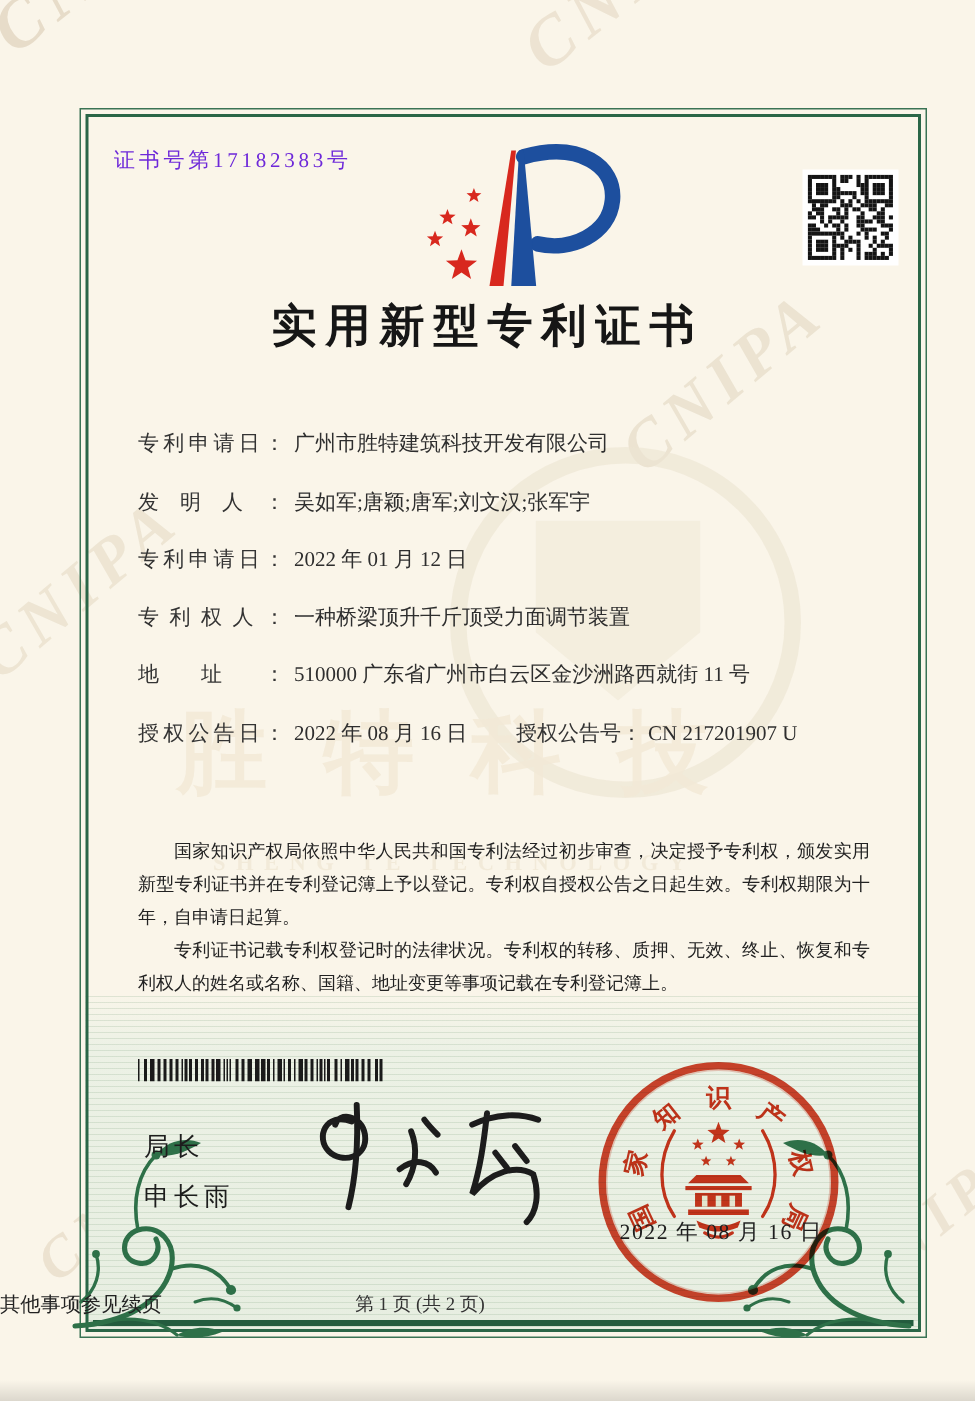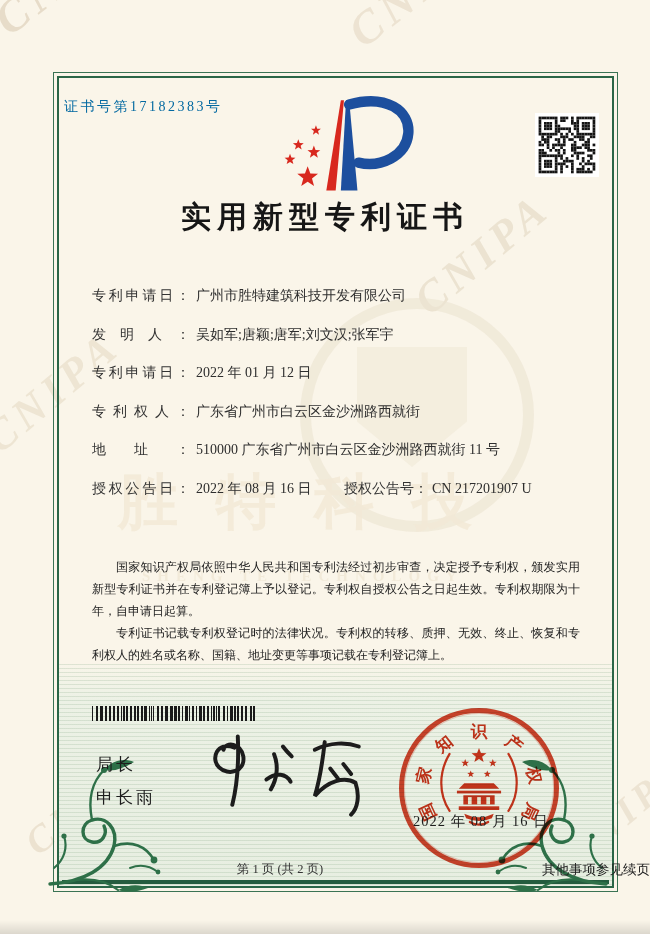--- a/index.html
+++ b/index.html
@@ -37,21 +37,21 @@
   .frame{position:absolute;left:53px;top:72px;width:563px;height:818px;
       border:1px solid #3a7354;pointer-events:none;}
   .frame-inner{position:absolute;inset:3px;border:2px solid #2a6647;}
   .frame-bottom{position:absolute;left:8px;right:8px;bottom:7px;height:4px;background:#245c3e;}
 
   .flourish{position:absolute;width:138px;height:140px;pointer-events:none;}
   .flourish.left{left:42px;top:752px;}
   .flourish.right{left:476px;top:752px;transform:scaleX(-1);}
 
   
-  .cert-no{position:absolute;left:64px;top:98px;font-size:14px;letter-spacing:2.5px;color:#0369a1;}
+  .cert-no{position:absolute;left:76px;top:98px;font-size:14px;letter-spacing:2.5px;color:#6d28d9;}
   .logo{position:absolute;left:262px;top:94px;width:166px;height:104px;}
   .qr{position:absolute;left:535px;top:113px;width:64px;height:64px;background:#fff;padding:0;}
   .title{position:absolute;left:0;top:197px;width:650px;text-align:center;font-size:30px;
       font-weight:bold;letter-spacing:6px;color:#161616;}
 
   
   .fields{position:absolute;left:92px;top:287px;width:486px;font-size:14px;color:#333;}
   .frow{position:relative;height:20px;margin-bottom:18.6px;white-space:nowrap;}
   .flabel{display:inline-block;width:98px;text-align:justify;text-align-last:justify;
       vertical-align:top;color:#333;}
@@ -73,21 +73,21 @@
   .seal{position:absolute;left:399px;top:708px;width:150px;height:150px;border-radius:50%;
       border:5px solid rgba(211,55,30,.93);box-shadow:inset 0 0 0 1px rgba(211,55,30,.25);
       mix-blend-mode:multiply;}
   .seal-char{position:absolute;left:50%;top:50%;width:18px;height:18px;margin:-9px 0 0 -9px;
       font-size:16.5px;font-weight:bold;color:#d0361d;text-align:center;line-height:18px;}
   .seal-emblem{position:absolute;left:50%;top:50%;width:92px;height:92px;margin:-47px 0 0 -46px;}
   .seal-date{position:absolute;left:413px;top:812px;font-size:14.5px;color:#1e1e1e;
       letter-spacing:1px;z-index:5;}
 
   .page-no{position:absolute;left:0;top:861px;width:560px;text-align:center;font-size:12.5px;color:#333;}
-  .footer-note{position:absolute;left:0;top:861px;width:650px;text-align:right;font-size:13.5px;color:#222;}
+  .footer-note{position:absolute;left:0;top:861px;width:650px;text-align:left;font-size:13.5px;color:#222;}
 </style>
 </head>
 <body>
 
 <div class="page">
 
   <span class="wm wm-a">CNIPA</span>
   <span class="wm wm-b">CNIPA</span>
   <span class="wm wm-c">CNIPA</span>
   <span class="wm wm-d">CNIPA</span>
@@ -409,21 +409,21 @@
     <div class="frow">
       <span class="flabel">专利申请日：</span><span class="fvalue">广州市胜特建筑科技开发有限公司</span>
     </div>
     <div class="frow">
       <span class="flabel">发明人：</span><span class="fvalue">吴如军;唐颖;唐军;刘文汉;张军宇</span>
     </div>
     <div class="frow">
       <span class="flabel">专利申请日：</span><span class="fvalue">2022 年 01 月 12 日</span>
     </div>
     <div class="frow">
-      <span class="flabel">专利权人：</span><span class="fvalue">广东省广州市白云区金沙洲路西就街</span>
+      <span class="flabel">专利权人：</span><span class="fvalue">一种桥梁顶升千斤顶受力面调节装置</span>
     </div>
     <div class="frow">
       <span class="flabel">地址：</span><span class="fvalue">510000 广东省广州市白云区金沙洲路西就街 11 号</span>
     </div>
     <div class="frow">
       <span class="flabel">授权公告日：</span><span class="fvalue">2022 年 08 月 16 日</span>
       <span class="fpair2">
         <span>授权公告号：</span><span class="fvalue">CN 217201907 U</span>
       </span>
     </div>

